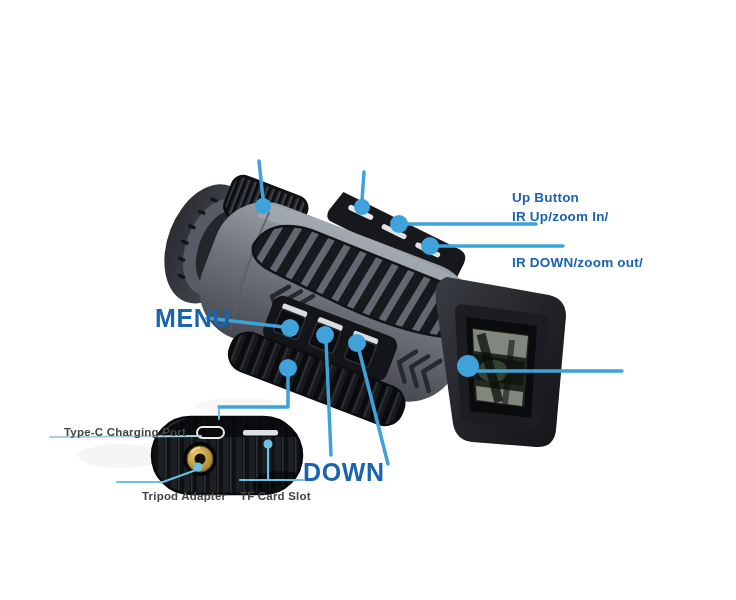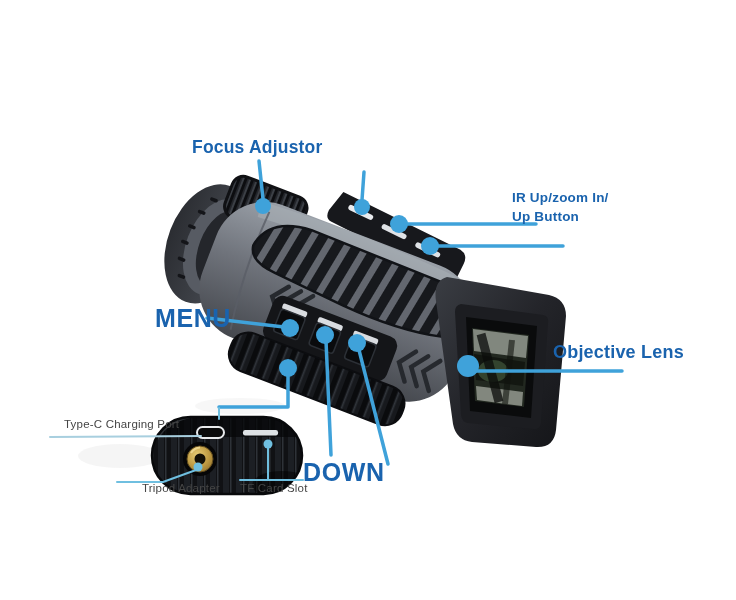--- a/index.html
+++ b/index.html
@@ -6,21 +6,21 @@
   .stage{
     position:relative;width:736px;height:600px;overflow:hidden;
     background:var(--background,#ffffff);
     font-family:"Liberation Sans",sans-serif;
   }
   .stage svg{position:absolute;left:0;top:0;}
   .lbl{position:absolute;font-weight:bold;color:var(--label-blue,#1a63ae);white-space:nowrap;}
   .lbl.big{font-size:17.5px;letter-spacing:0.2px;}
   .lbl.caps{font-size:25px;letter-spacing:0.6px;}
   .lbl.side{font-size:13.5px;line-height:19px;letter-spacing:0.2px;}
-  .lbl.small{font-weight:normal;color:var(--caption-gray,#454545);font-size:11.5px;letter-spacing:0.2px;}
+  .lbl.small{font-weight:bold;color:var(--caption-gray,#454545);font-size:11.5px;letter-spacing:0.2px;margin-top:8px;}
   .ln{display:block;}
   .ptr{stroke:var(--pointer-blue,#3fa2da);stroke-width:3.5;fill:none;stroke-linecap:round;stroke-linejoin:round;}
   .dot{fill:var(--pointer-blue,#3fa2da);}
   .ptr-light{stroke:var(--pointer-light,#6fbfe0);stroke-width:2;fill:none;stroke-linecap:round;stroke-linejoin:round;}
   .dot-light{fill:var(--pointer-light,#6fbfe0);}
   .ptr-faint{stroke:var(--pointer-faint,#a8cfdf);stroke-width:2;fill:none;stroke-linecap:round;}
 </style>
 </head>
 <body>
 
@@ -220,27 +220,26 @@
           <circle class="dot-light" cx="198" cy="467" r="4.5"></circle>
         </g>
       <g>
           <line class="ptr-light" x1="268" y1="447" x2="268" y2="480"></line>
           <line class="ptr-light" x1="240" y1="480" x2="303" y2="480"></line>
           <circle class="dot-light" cx="268" cy="444" r="4.5"></circle>
         </g>
     </g>
   </svg>
 
-  <div class="lbl big" style="left:192px;top:137px">Focus Adjustor</div>
   <div class="lbl side" style="left:512px;top:188px">
+    <span class="ln">Up Button</span>
     <span class="ln">IR Up/zoom In/</span>
-    <span class="ln">Up Button</span>
   </div>
   <div class="lbl side" style="left:512px;top:253px">
+    <span class="ln">IR DOWN/zoom out/</span>
   </div>
   <div class="lbl caps" style="left:155px;top:304px">MENU</div>
-  <div class="lbl big" style="left:553px;top:342px;font-size:18px">Objective Lens</div>
   <div class="lbl caps" style="left:303px;top:458px">DOWN</div>
   <div class="lbl small" style="left:64px;top:418px">Type-C Charging Port</div>
   <div class="lbl small" style="left:142px;top:482px">Tripod Adapter</div>
   <div class="lbl small" style="left:240px;top:482px">TF Card Slot</div>
 
 </div>
 
 </body></html>

